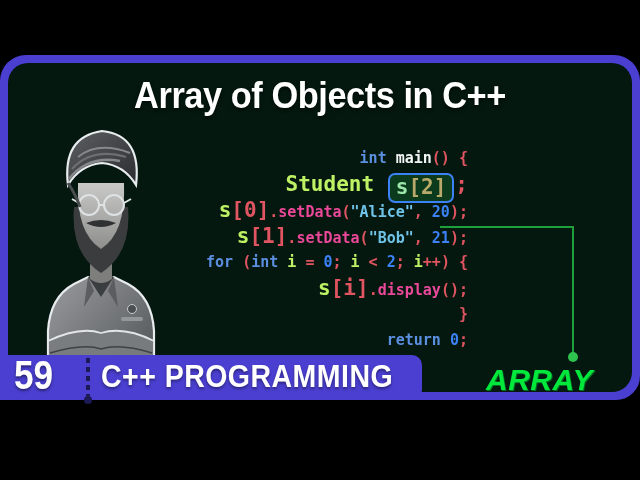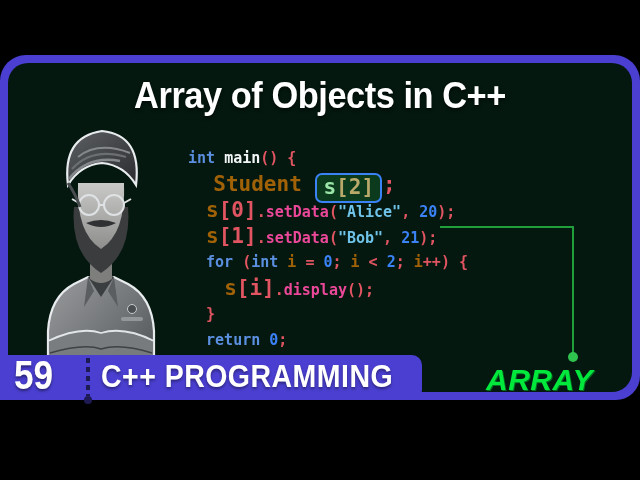--- a/index.html
+++ b/index.html
@@ -55,32 +55,32 @@
     position:absolute;
     left:180px; top:82px;
     font-family:"DejaVu Sans Mono","Liberation Mono", monospace;
     font-size:15px;
     font-weight:bold;
     line-height:26px;
     white-space:pre;
     color:#e8eef0;
     letter-spacing:0px;
   }
-  .code .ln { display:block; height:26px; }
+  .code .ln { display:block; height:26px;text-align:right; }
   .code .big { font-size:21px; }
 
   .kw      { color:#5b8fe0; }
   .fn      { color:#f2f5f6; }
   .paren   { color:#e05561; }
   .brace   { color:#e05561; }
   .brk     { color:#e05561; }
   .str     { color:#6fc3e8; }
   .num     { color:#3b82f6; }
   .op      { color:#e05561; }
-  .var     { color:#a16207; }
+  .var     { color:#bef264; }
   .meth    { color:#ec4899; }
   .semi    { color:#e05561; }
   .dot     { color:#e05561; }
 
   
   .chip {
     display:inline-block;
     background:#0b3a1c;
     border:2px solid #3b82f6;
     border-radius:7px;

